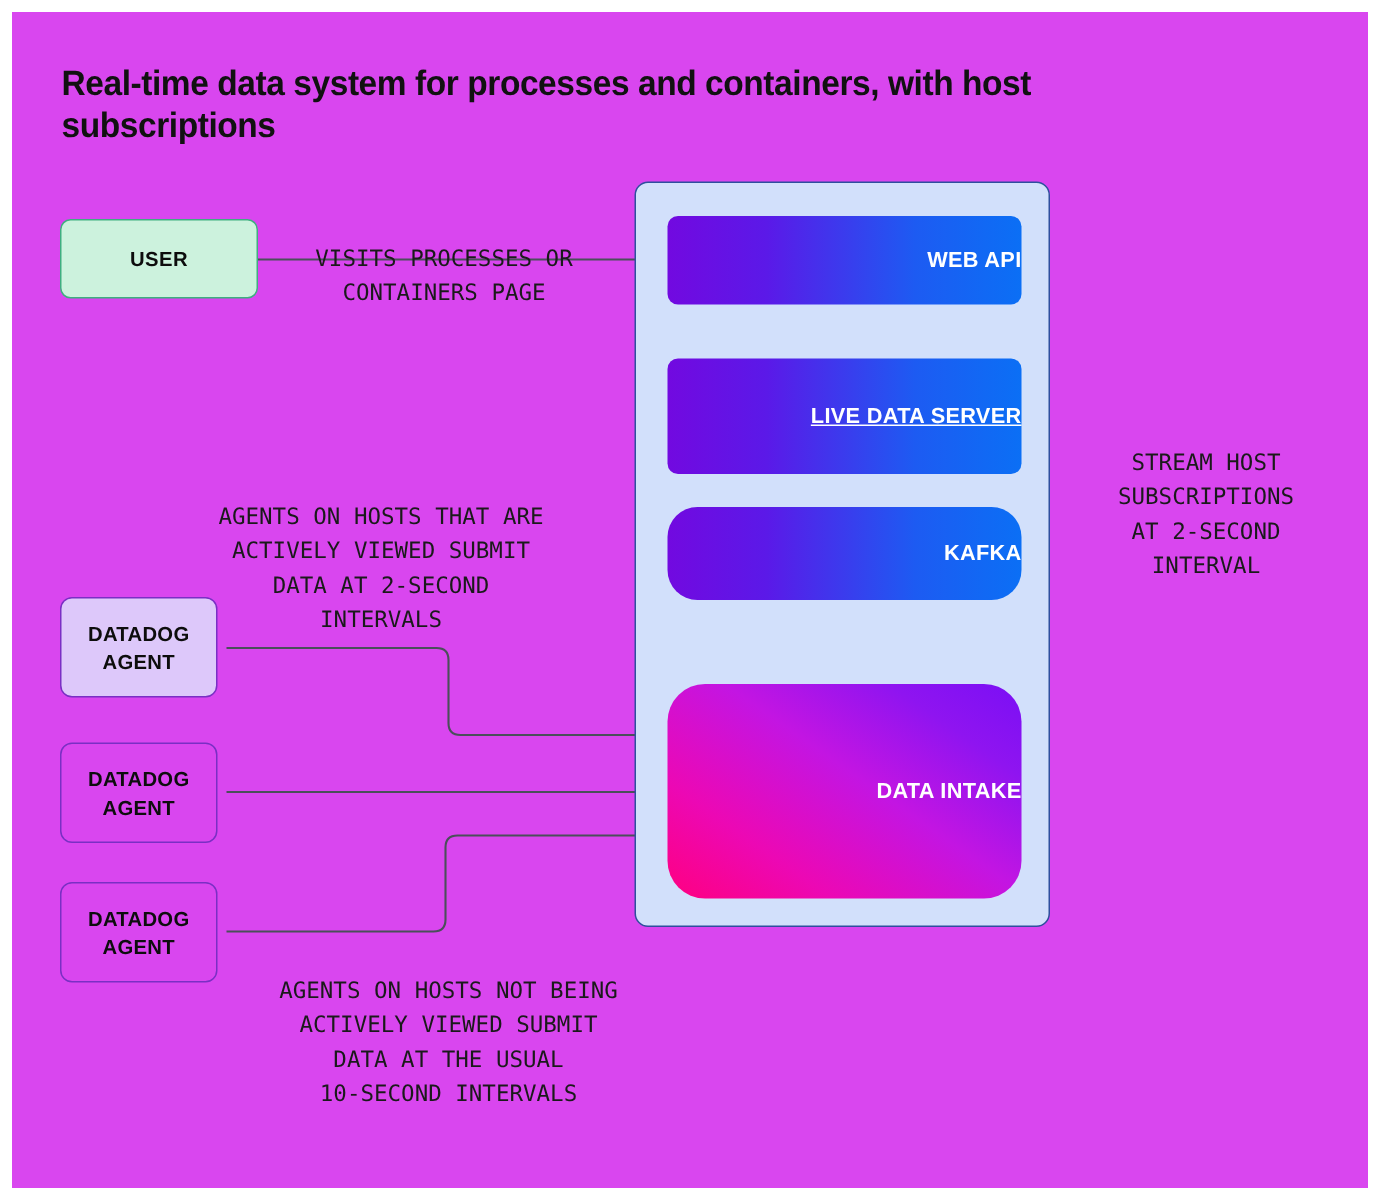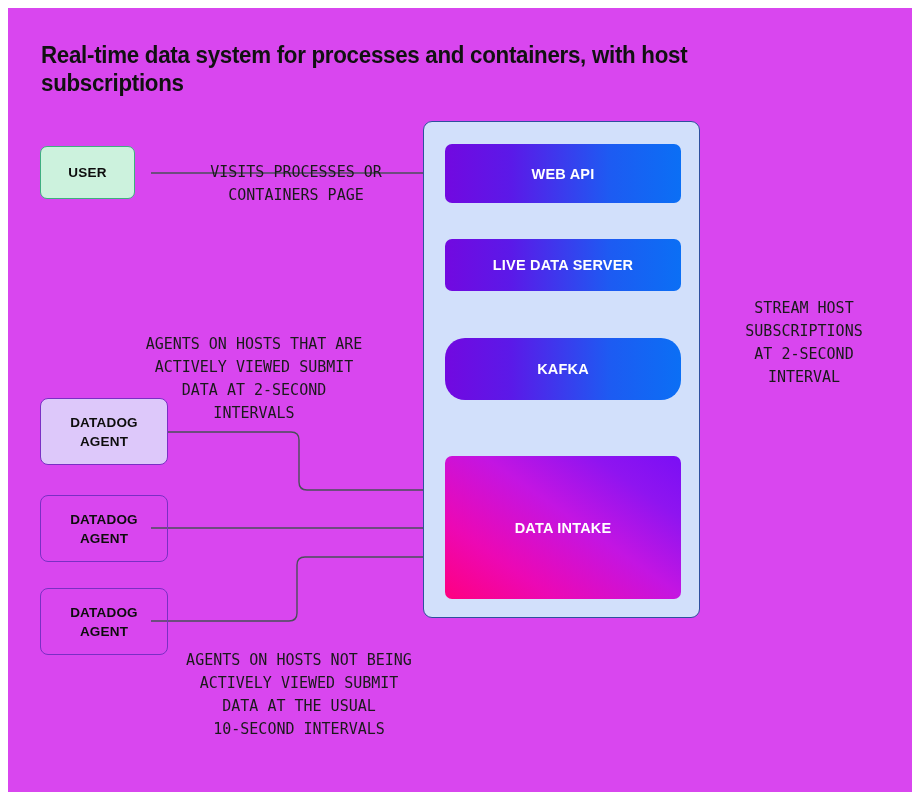--- a/index.html
+++ b/index.html
@@ -41,33 +41,33 @@
     position: absolute;
     box-sizing: border-box;
     display: flex;
     align-items: center;
     justify-content: center;
     text-align: center;
   }
   #user-box {
     left: 32px;
     top: 138px;
-    width: 95px;
+    width: 132px;
     height: 53px;
     background: #ccf2dd;
     border: 1.6px solid #3fae80;
     border-radius: 7px;
     font-weight: bold;
     font-size: 13.5px;
     letter-spacing: 0.3px;
     color: #0d0d0d;
   }
   .agent-box {
     left: 32px;
-    width: 128px;
+    width: 105px;
     height: 67px;
     border: 1.6px solid #7a2fc4;
     border-radius: 8px;
     font-weight: bold;
     font-size: 13.5px;
     line-height: 19px;
     letter-spacing: 0.2px;
     color: #0d0d0d;
     background: transparent;
   }
@@ -85,33 +85,33 @@
     box-sizing: border-box;
     background: #d2e0fb;
     border: 1.4px solid #2f4f9e;
     border-radius: 9px;
   }
   .grad-node {
     position: absolute;
     box-sizing: border-box;
     display: flex;
     align-items: center;
-    justify-content: center;
+    justify-content: flex-end;
     border-radius: 7px;
     color: #ffffff;
     font-weight: bold;
     font-size: 14.5px;
     letter-spacing: 0.2px;
     left: 21px;
     width: 236px;
   }
   #web-api       { top: 22px;  height: 59px; background: linear-gradient(90deg,#7209e0 0%,#5b19e8 28%,#1d5bf2 70%,#0b6ff5 100%); }
-  #live-data     { top: 117px; height: 52px; background: linear-gradient(90deg,#7209e0 0%,#5b19e8 28%,#1d5bf2 70%,#0b6ff5 100%); }
+  #live-data     { top: 117px; height: 77px; background: linear-gradient(90deg,#7209e0 0%,#5b19e8 28%,#1d5bf2 70%,#0b6ff5 100%); text-decoration: underline; }
   #kafka         { top: 216px; height: 62px; background: linear-gradient(90deg,#7209e0 0%,#5b19e8 28%,#1d5bf2 70%,#0b6ff5 100%); border-radius: 20px; }
-  #data-intake   { top: 334px; height: 143px; background: linear-gradient(35deg,#ff0080 0%,#ec08b4 25%,#c315e2 55%,#8f14f0 80%,#7a0ff5 100%); }
+  #data-intake   { top: 334px; height: 143px; background: linear-gradient(35deg,#ff0080 0%,#ec08b4 25%,#c315e2 55%,#8f14f0 80%,#7a0ff5 100%); border-radius: 25px; }
 
   
   .mono-label {
     position: absolute;
     font-family: "DejaVu Sans Mono", "Liberation Mono", monospace;
     font-size: 15px;
     line-height: 23px;
     color: #1a1a1a;
     text-align: center;
     white-space: pre-line;

